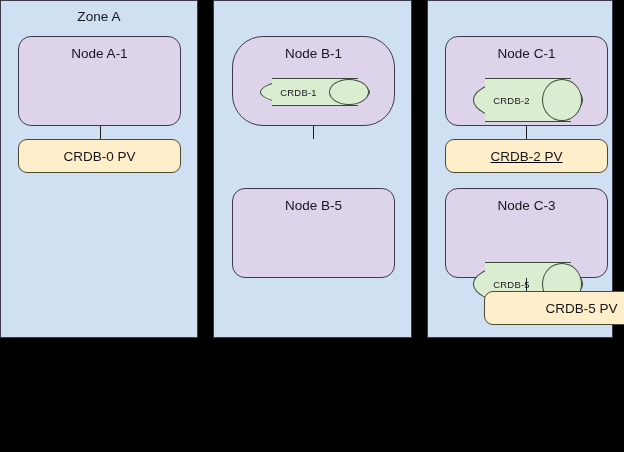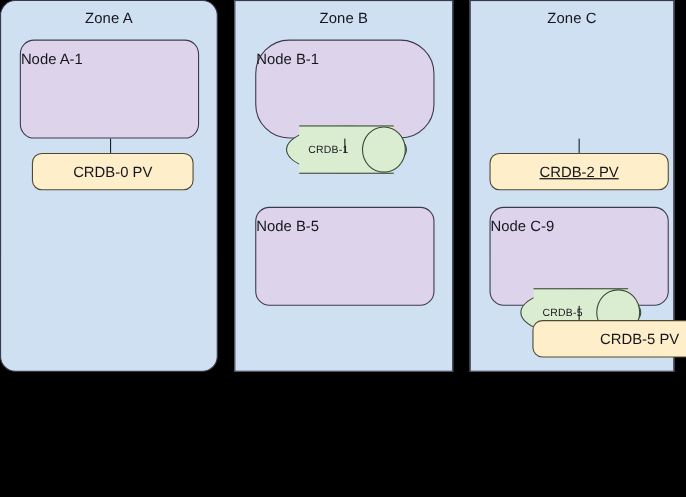--- a/index.html
+++ b/index.html
@@ -49,20 +49,21 @@
     background: #ddd4ec;
     border: 1.1px solid #3f3a4b;
     border-radius: 13px;
     box-sizing: border-box;
   }
   .node-title {
     position: absolute;
     top: 9px;
     left: 0;
     right: 0;
+    text-align: center;
     font-size: 13.5px;
     color: #16161c;
   }
 
   
   .cyl {
     position: absolute;
     box-sizing: border-box;
   }
   .cyl-body {
@@ -134,54 +135,61 @@
   }
   .pv-label {
     font-size: 13.5px;
     color: #16161c;
   }
 </style>
 </head>
 <body>
 
 <div id="canvas">
-    <div class="zone" style="left: 0px; top: 0px; width: 198px; height: 338px; border-radius: 14px;">
+    <div class="zone" style="left: 0px; top: 0px; width: 198px; height: 338px;">
       <div class="zone-title">Zone A</div>
       <div class="node" style="left: 17px; top: 35px; width: 163px; height: 90px;">
         <div class="node-title">Node A-1</div>
       </div>
       <div class="connector" style="left: 99px; top: 125px; height: 13px;"></div>
-      <div class="pv" style="left: 28px; top: 138px; width: 147px; height: 34px;">
+      <div class="pv" style="left: 17px; top: 138px; width: 163px; height: 34px;">
         <span class="pv-label">CRDB-0 PV</span>
       </div>
     </div>
     <div class="zone" style="left: 213px; top: 0px; width: 199px; height: 338px;">
-      <div class="zone-title">Zone B</div>
       <div class="node" style="left: 18px; top: 35px; width: 163px; height: 90px; border-radius: 31px;">
         <div class="node-title">Node B-1</div>
-        <div class="cyl" style="left: 27px; top: 41px; width: 110px; height: 44px; margin-top: 36px;">
+        <div class="cyl" style="left: 27px; top: 41px; width: 110px; height: 28px;">
           <div class="cyl-body"></div>
           <div class="cyl-rect"></div>
           <div class="cyl-cap"></div>
           <div class="cyl-label">CRDB-1</div>
         </div>
       </div>
       <div class="connector" style="left: 99px; top: 125px; height: 13px;"></div>
       <div class="node" style="left: 18px; top: 187px; width: 163px; height: 90px;">
         <div class="node-title">Node B-5</div>
       </div>
     </div>
     <div class="zone" style="left: 427px; top: 0px; width: 186px; height: 338px;">
-      <div class="zone-title">Zone C</div>
+      <div class="node" style="left: 17px; top: 35px; width: 163px; height: 90px;">
+        <div class="node-title">Node C-1</div>
+        <div class="cyl" style="left: 27px; top: 41px; width: 110px; height: 44px;">
+          <div class="cyl-body"></div>
+          <div class="cyl-rect"></div>
+          <div class="cyl-cap"></div>
+          <div class="cyl-label">CRDB-2</div>
+        </div>
+      </div>
       <div class="connector" style="left: 98px; top: 125px; height: 13px;"></div>
       <div class="pv" style="left: 17px; top: 138px; width: 163px; height: 34px; text-decoration: underline;">
         <span class="pv-label">CRDB-2 PV</span>
       </div>
       <div class="node" style="left: 17px; top: 187px; width: 163px; height: 90px;">
-        <div class="node-title">Node C-9</div>
+        <div class="node-title">Node C-3</div>
         <div class="cyl" style="left: 27px; top: 41px; width: 110px; height: 44px; margin-top: 32px;">
           <div class="cyl-body"></div>
           <div class="cyl-rect"></div>
           <div class="cyl-cap"></div>
           <div class="cyl-label">CRDB-5</div>
         </div>
       </div>
       <div class="connector" style="left: 98px; top: 277px; height: 13px;"></div>
       <div class="pv" style="left: 17px; top: 290px; width: 195px; height: 34px; margin-left: 39px;">
         <span class="pv-label">CRDB-5 PV</span>

